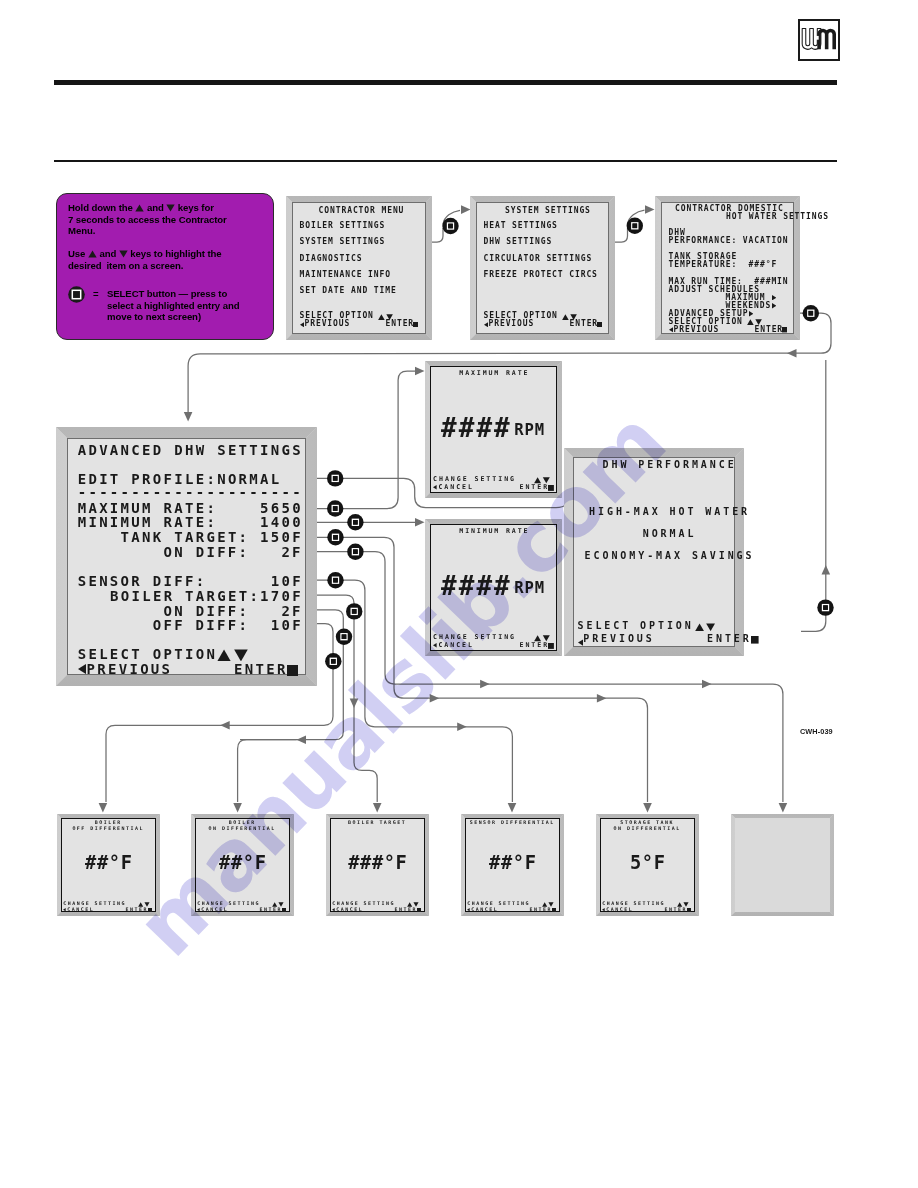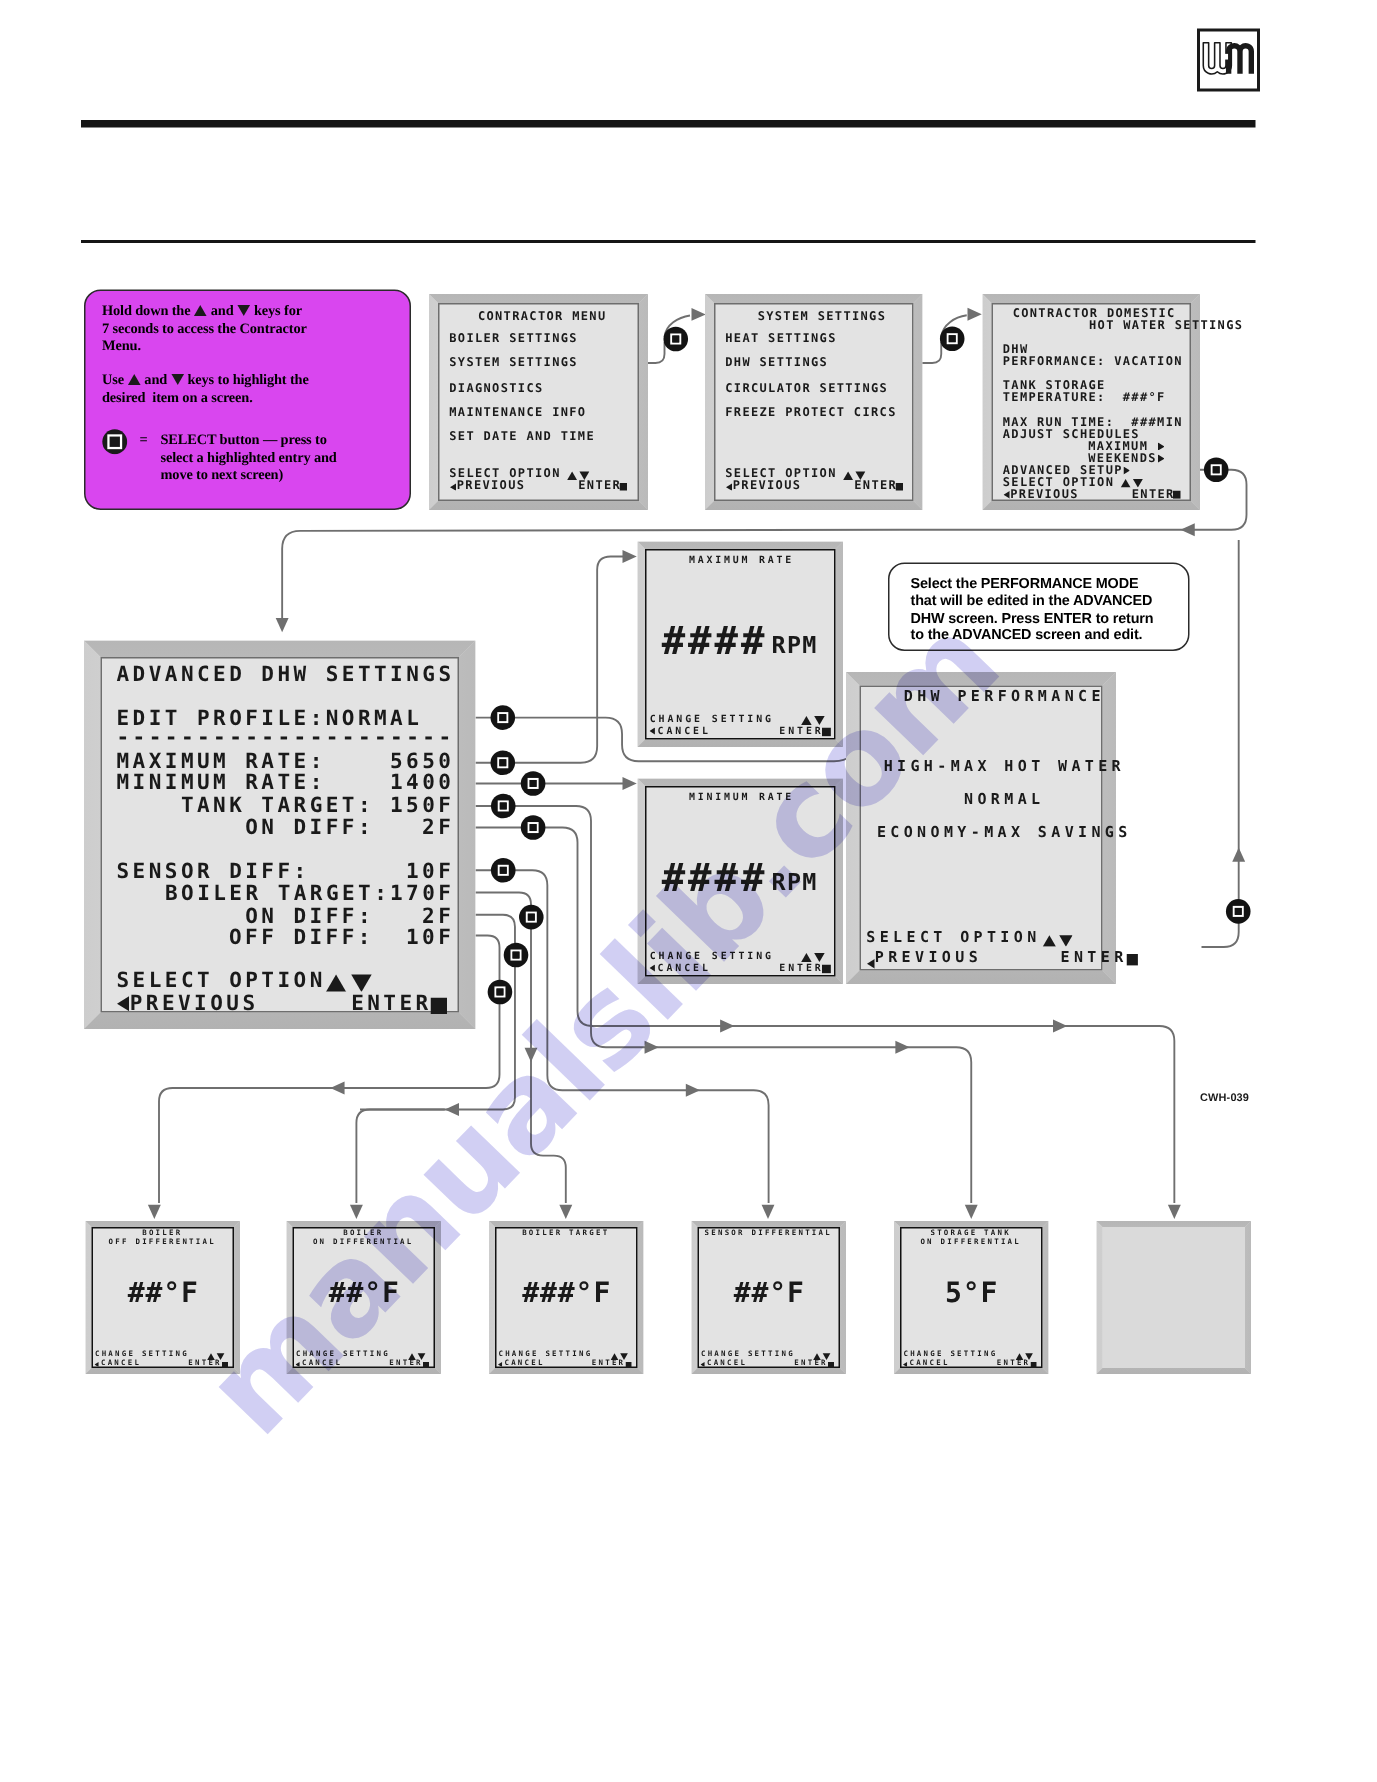--- a/index.html
+++ b/index.html
@@ -5,22 +5,22 @@
   html,body{margin:0;padding:0;background:#fff;}
   body{width:918px;height:1188px;position:relative;overflow:hidden;
        font-family:"Liberation Sans",sans-serif;color:#000;}
   .page{position:absolute;left:0;top:0;width:918px;height:1188px;}
   .rule-thick{position:absolute;left:54px;width:783px;height:4.3px;background:#151515;top:80.4px;}
   .rule-thin{position:absolute;left:54px;width:783px;height:2px;background:#151515;top:159.6px;}
   .logo{position:absolute;left:798px;top:19px;width:42px;height:42px;
         border:2.6px solid #1a1a1a;background:#fff;box-sizing:border-box;}
 
   
-  .note{position:absolute;z-index:2;background:#d946ef;border:1.1px solid #2b2b2b;border-radius:11px;
-        box-sizing:border-box;font-family:Liberation Serif, serif;}
+  .note{position:absolute;z-index:2;background:#a21caf;border:1.1px solid #2b2b2b;border-radius:11px;
+        box-sizing:border-box;}
   .note-w{position:absolute;z-index:2;background:#fff;border:1.1px solid #2b2b2b;border-radius:11px;
         box-sizing:border-box;}
   .ntxt{position:absolute;font-weight:bold;font-size:9.6px;line-height:11.4px;
         letter-spacing:-0.1px;white-space:pre;}
   .tri{display:inline-block;vertical-align:-0.5px;}
 
   
   .scr{position:absolute;z-index:2;}
   .bzbase{position:absolute;left:0;top:0;right:0;bottom:0;background:#dadada;}
   .bzT{position:absolute;left:0;top:0;right:0;bottom:0;
@@ -541,20 +541,14 @@
         <rect x="4.3" y="4.3" width="8.4" height="8.4" fill="none" stroke="#fff" stroke-width="1.5"></rect>
         <rect x="6.3" y="6.3" width="4.4" height="4.4" fill="#1a1a1a"></rect>
       </svg>
     </div>
     <div class="ntxt" style="left:36px;top:94px;">=</div>
     <div class="ntxt" style="left:50px;top:94px;">SELECT button — press to</div>
     <div class="ntxt" style="left:50px;top:105.6px;">select a highlighted entry and</div>
     <div class="ntxt" style="left:50px;top:117.2px;">move to next screen)</div>
   </div>
 
-  <div class="note-w" style="left:592px;top:375px;width:201px;height:59px;">
-    <div class="ntxt" style="left:14px;top:8px;">Select the PERFORMANCE MODE</div>
-    <div class="ntxt" style="left:14px;top:19.4px;">that will be edited in the ADVANCED</div>
-    <div class="ntxt" style="left:14px;top:30.8px;">DHW screen. Press ENTER to return</div>
-    <div class="ntxt" style="left:14px;top:42.2px;">to the ADVANCED screen and edit.</div>
-  </div>
 
 </div>
 
 </body></html>

